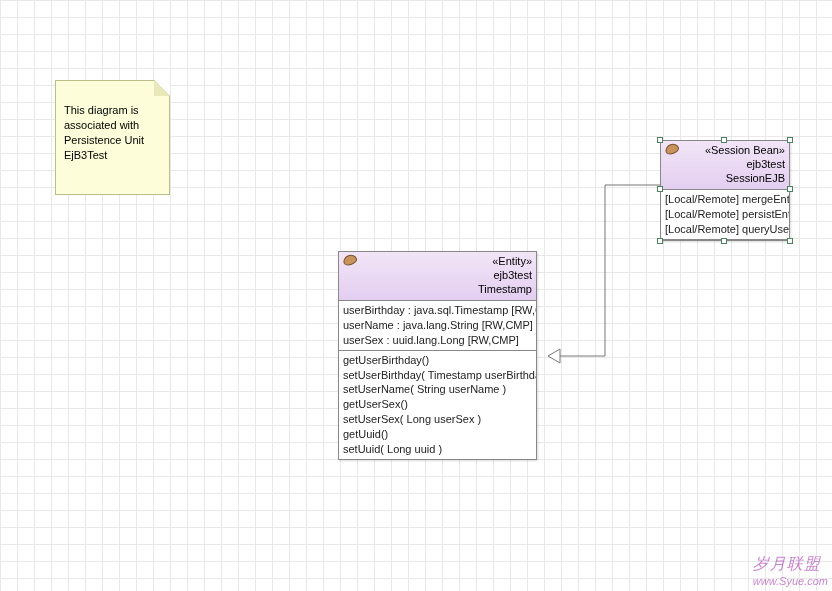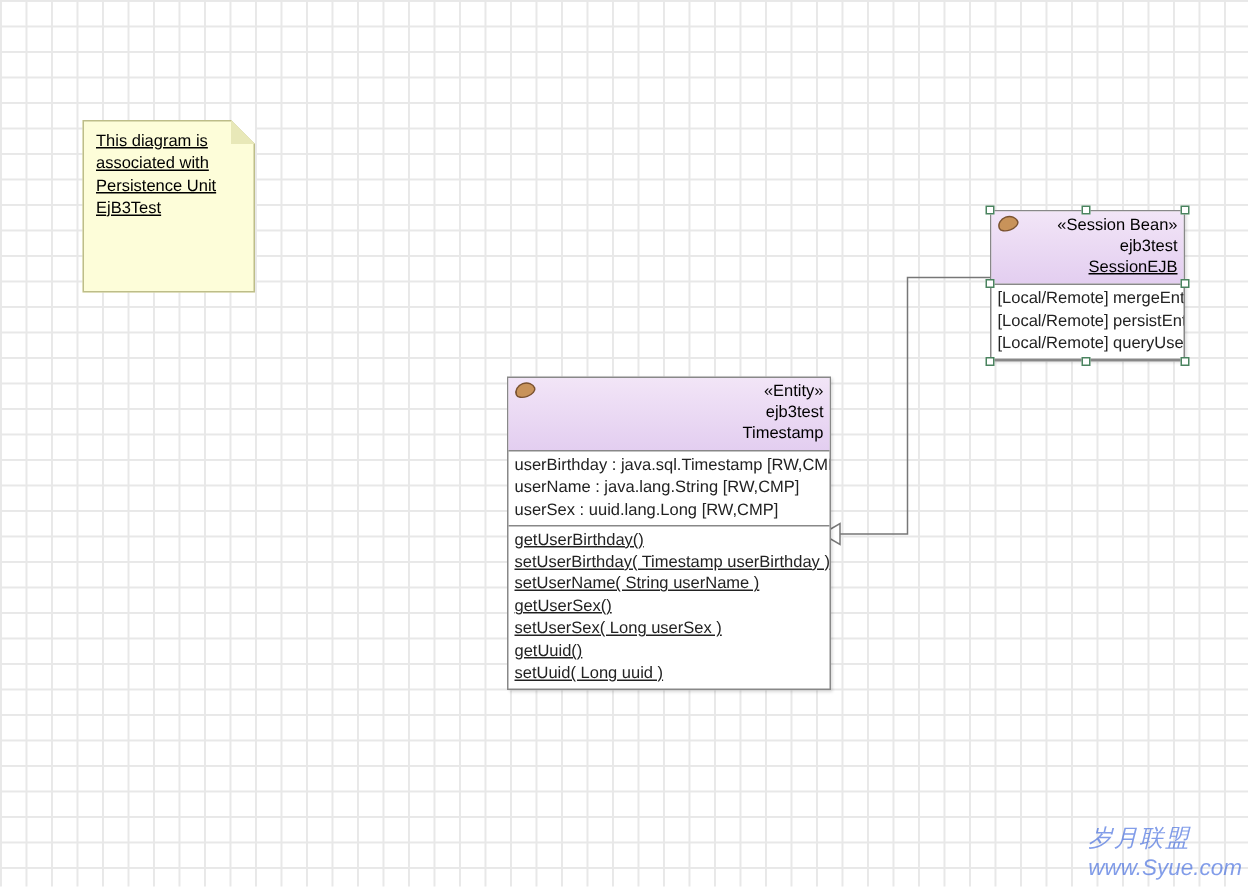--- a/index.html
+++ b/index.html
@@ -18,24 +18,23 @@
     background-size: 17px 17px;
   }
   .note {
     position: absolute;
     left: 55px;
     top: 80px;
     width: 115px;
     height: 115px;
     background: #fdfdd9;
     border: 1px solid #bdbd89;
-    padding: 6px 8px;
+    padding: 22px 8px;
     line-height: 1.35;
     color: #000;
-    text-decoration: underline;
   }
   .note::before {
     content: "";
     position: absolute;
     top: -1px; right: -1px;
     width: 0; height: 0;
     border-style: solid;
     border-width: 0 16px 16px 0;
     border-color: transparent #fff transparent transparent;
   }
@@ -73,54 +72,54 @@
     transform: rotate(-20deg);
   }
   .uml-section {
     padding: 2px 4px;
     border-bottom: 1px solid #888;
     line-height: 1.35;
     color: #222;
     white-space: nowrap;
     overflow: hidden;
   }
-  .uml-section:last-child { border-bottom: none; text-decoration: underline; }
+  .uml-section:last-child { border-bottom: none; }
   .selected { border: 1px solid #888; }
   .handles .h {
     position: absolute;
     width: 6px; height: 6px;
     background: #fff;
     border: 1px solid #4a835f;
   }
   .watermark {
     position: absolute;
     right: 4px; bottom: 4px;
     font-size: 16px;
-    color: #1d4ed8;
+    color: #a21caf;
     opacity: 0.55;
     font-style: italic;
     letter-spacing: 1px;
     pointer-events: none;
   }
-  .watermark small { display:block; font-size:15px; letter-spacing:0; text-align:right;}
+  .watermark small { display:block; font-size:11px; letter-spacing:0; text-align:right;}
   svg.conn { position:absolute; left:0; top:0; pointer-events:none; }
 </style>
 </head>
 <body>
 
 <div class="note">
   <span>This diagram is associated with Persistence Unit EjB3Test</span>
 </div>
 
 <svg class="conn" width="832" height="591">
   <path d="M 660 185 L 605 185 L 605 356 L 548 356" fill="none" stroke="#777" stroke-width="1"></path>
   <path d="M 548 356 L 560 349 L 560 363 Z" fill="#fff" stroke="#777" stroke-width="1"></path>
 </svg>
 
-<div class="uml" style="left:338px; top:251px; width:216px;">
+<div class="uml" style="left:338px; top:251px; width:199px;">
   <div class="uml-header">
     <span class="bean-icon"></span>
     <div>«Entity»</div>
     <div>ejb3test</div>
     <div>Timestamp</div>
   </div>
   <div class="uml-section">
     <div>userBirthday : java.sql.Timestamp [RW,CMP]</div>
     <div>userName : java.lang.String [RW,CMP]</div>
     <div>userSex : uuid.lang.Long [RW,CMP]</div>
@@ -134,21 +133,21 @@
     <div>getUuid()</div>
     <div>setUuid( Long uuid )</div>
   </div>
 </div>
 
 <div class="uml selected handles" style="left:660px; top:140px; width:130px;">
   <div class="uml-header">
     <span class="bean-icon"></span>
     <div>«Session Bean»</div>
     <div>ejb3test</div>
-    <div style="text-decoration:underline">SessionEJB</div>
+    <div style="">SessionEJB</div>
   </div>
   <div class="uml-section">
     <div>[Local/Remote] mergeEntity</div>
     <div>[Local/Remote] persistEntity</div>
     <div>[Local/Remote] queryUserInfo</div>
   </div>
 
   <span class="h" style="left:-4px; top:-4px"></span>
   <span class="h" style="left:calc(50% - 4px); top:-4px"></span>
   <span class="h" style="right:-4px; top:-4px"></span>

